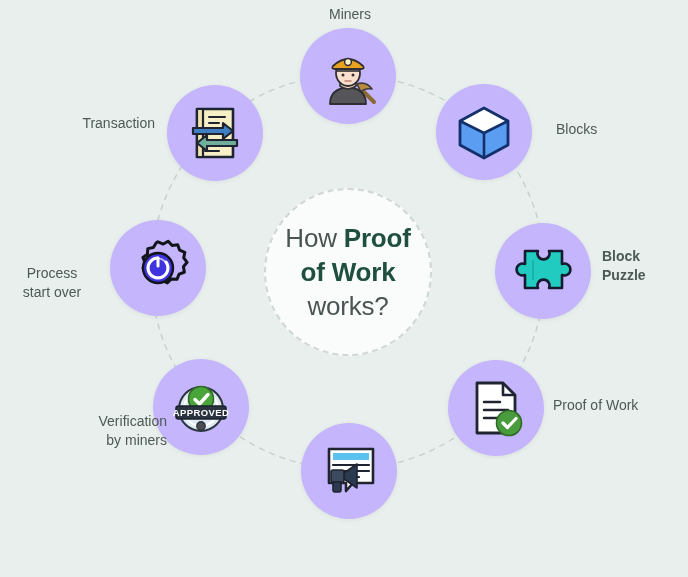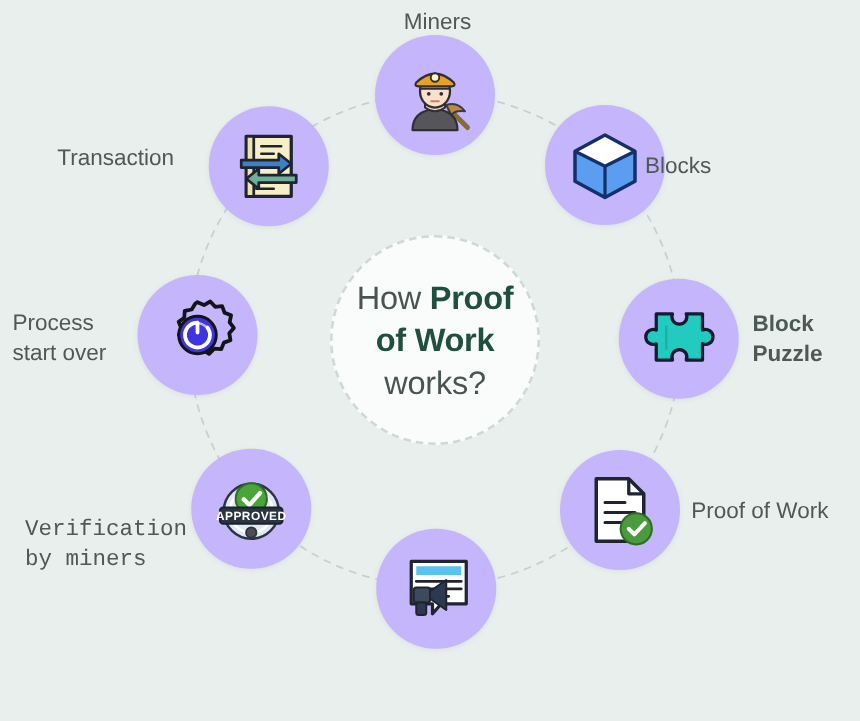--- a/index.html
+++ b/index.html
@@ -41,33 +41,33 @@
     line-height:1.32;
     color:#4a5553;
     letter-spacing:-0.2px;
     padding:0 14px;
   }
   .hub-text b{color:#1f4f3f;font-weight:bold;}
 
   
   .label{
     position:absolute;
-    font-size:18px;
+    font-size:14px;
     line-height:1.35;
     color:#4d5956;
     white-space:pre-line;
   }
   .lbl-miners{left:290px;top:5px;width:120px;text-align:center;}
-  .lbl-blocks{left:516px;top:120px;text-align:center;}
+  .lbl-blocks{left:556px;top:120px;text-align:center;}
   .lbl-puzzle{left:602px;top:247px;text-align:left;font-weight:bold;}
   .lbl-pow{left:553px;top:396px;text-align:left;}
   .lbl-broadcast{left:238px;top:534px;width:222px;text-align:center;}
-  .lbl-verify{left:20px;top:412px;width:147px;font-family:Liberation Mono, monospace;}
-  .lbl-process{left:10px;top:246px;width:84px;text-align:left;}
-  .lbl-transaction{left:30px;top:114px;width:125px;text-align:center;}
+  .lbl-verify{left:20px;top:412px;width:147px;text-align:right;}
+  .lbl-process{left:10px;top:264px;width:84px;text-align:center;}
+  .lbl-transaction{left:30px;top:114px;width:125px;text-align:right;}
 </style>
 </head>
 <body>
 
 <div id="stage">
 
   <svg class="conn-layer" viewBox="0 0 688 577">
     <circle cx="348" cy="272" r="197" fill="none" stroke="#c6d0cc" stroke-width="1.4" stroke-dasharray="5 6" stroke-linecap="round"></circle>
   </svg>
 

